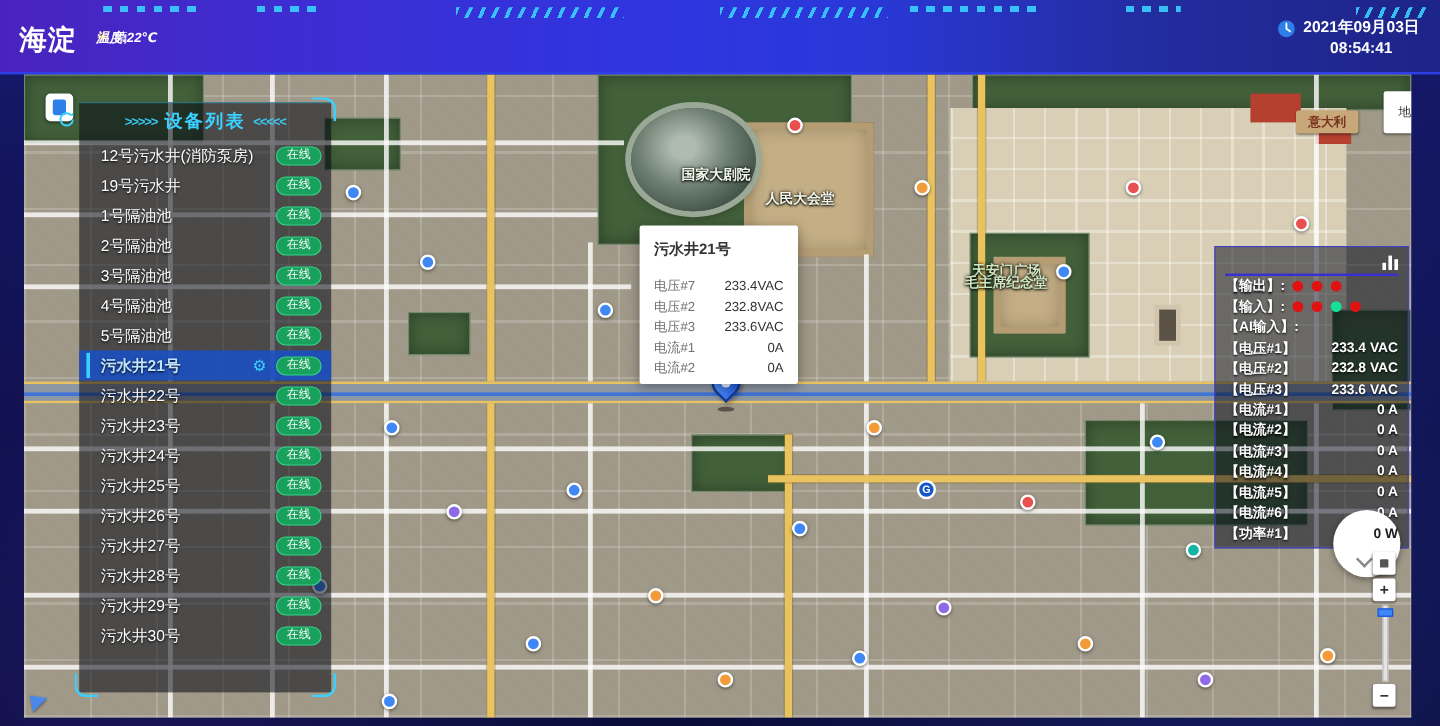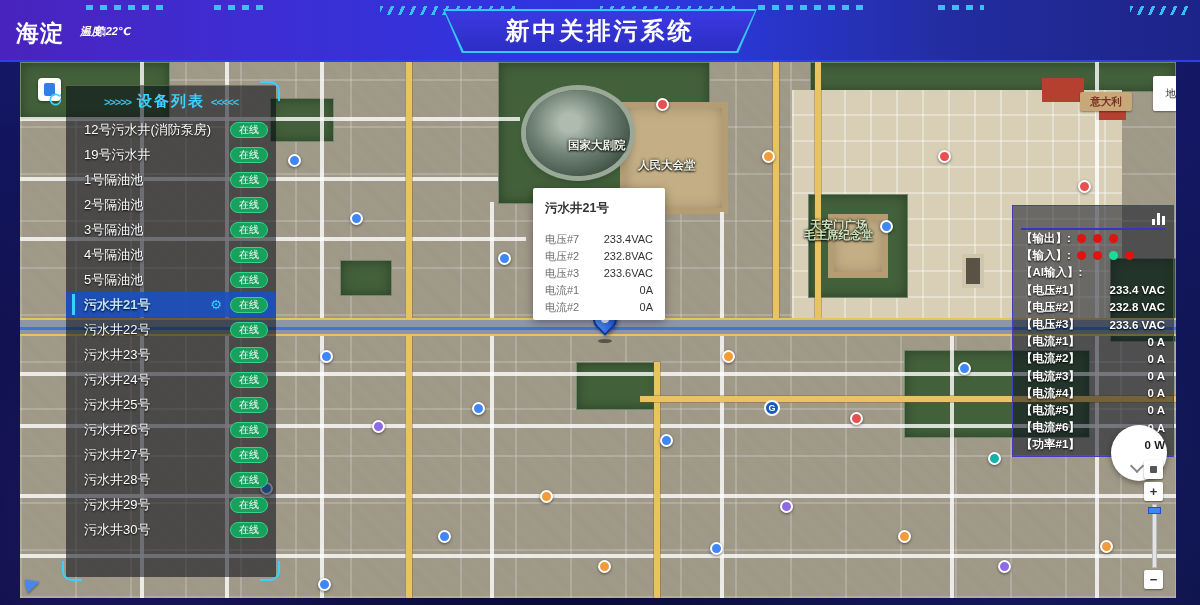--- a/index.html
+++ b/index.html
@@ -136,25 +136,30 @@
 
   <div class="deco-dots" style="left:86px;width:80px;"></div>
   <div class="deco-dots" style="left:214px;width:54px;"></div>
   <div class="deco-dots" style="left:758px;width:106px;"></div>
   <div class="deco-dots" style="left:938px;width:46px;"></div>
   <div class="deco-slash" style="left:380px;width:140px;"></div>
   <div class="deco-slash" style="left:600px;width:140px;"></div>
   <div class="deco-slash" style="left:1130px;width:60px;"></div>
 
 
-  <div class="banner">
-    <i>新中关排污系统</i>
-  </div>
-
-
+
+
+  <div class="datetime">
+    <svg class="clock-ico" width="16" height="16" viewBox="0 0 16 16">
+      <circle cx="8" cy="8" r="7" fill="#2f7fe8"></circle>
+        <path d="M8 3.5V8l3 2" stroke="#fff" stroke-width="1.5" fill="none" stroke-linecap="round"></path>
+    </svg>
+    <div>2021年09月03日</div>
+    <div>08:54:41</div>
+  </div>
 </div>
 
 <div class="map">
 
   <div>
     <div class="blk park" style="left:0;top:0;width:150px;height:58px;"></div>
     <div class="blk park" style="left:250px;top:36px;width:64px;height:44px;"></div>
     <div class="blk park" style="left:478px;top:0;width:212px;height:142px;"></div>
     <div class="blk park" style="left:790px;top:0;width:366px;height:30px;"></div>
     <div class="blk square" style="left:772px;top:28px;width:330px;height:234px;"></div>

